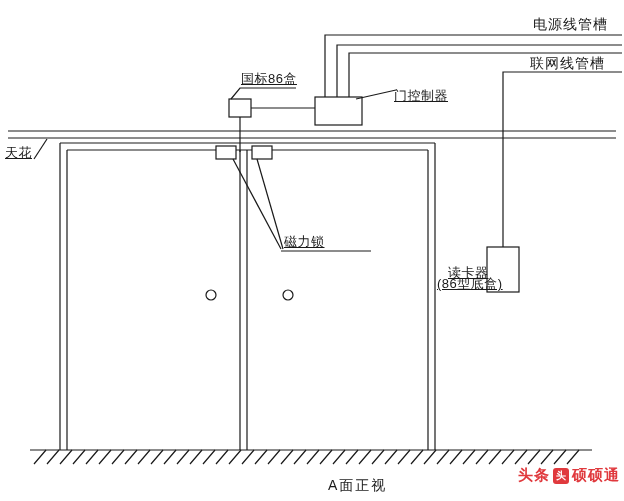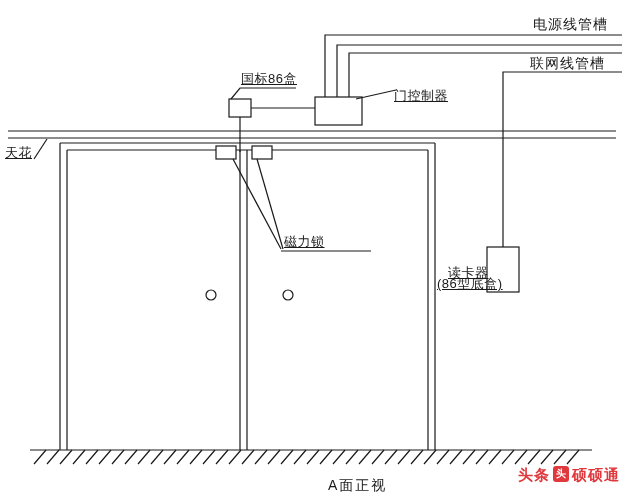--- a/index.html
+++ b/index.html
@@ -10,21 +10,21 @@
   .page svg{position:absolute;left:0;top:0;}
   .lbl{
     position:absolute;font-size:14px;line-height:16px;letter-spacing:1px;
     color:#1a1a1a;white-space:nowrap;
   }
   .lbl.small{font-size:13px;letter-spacing:0.5px;text-decoration:underline;}
   .caption{
     position:absolute;font-size:14px;letter-spacing:2px;color:#1a1a1a;white-space:nowrap;
   }
   .watermark{
-    position:absolute;top:466px;right:4px;display:flex;gap:3px;
+    position:absolute;top:466px;right:4px;display:flex;align-items:center;gap:3px;
     color:#e0393d;font-size:15px;font-weight:600;letter-spacing:1px;white-space:nowrap;
   }
   .wm-icon{
     width:16px;height:16px;border-radius:3px;background:#e0393d;color:#ffffff;
     display:flex;align-items:center;justify-content:center;
     font-size:10px;font-weight:bold;letter-spacing:0;
   }
 </style>
 </head>
 <body>

